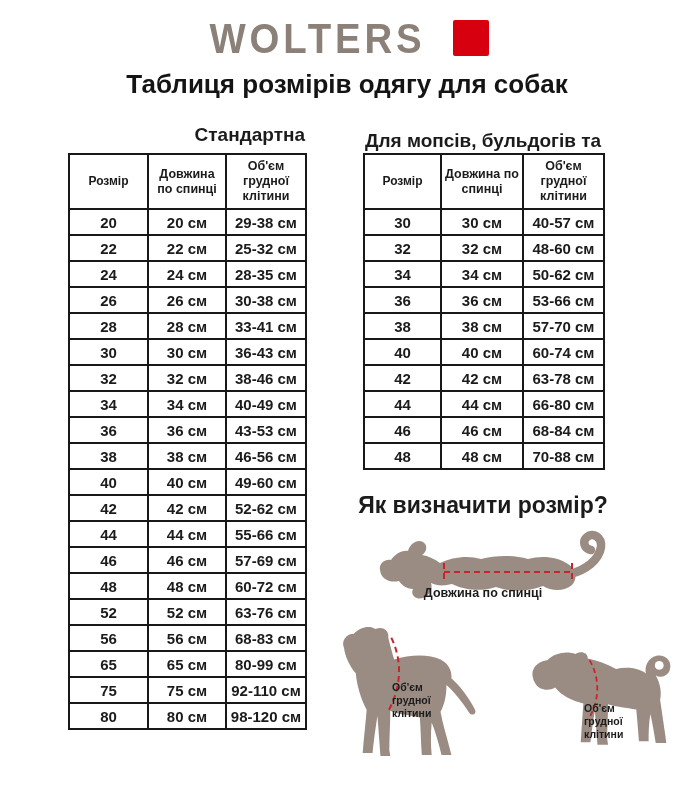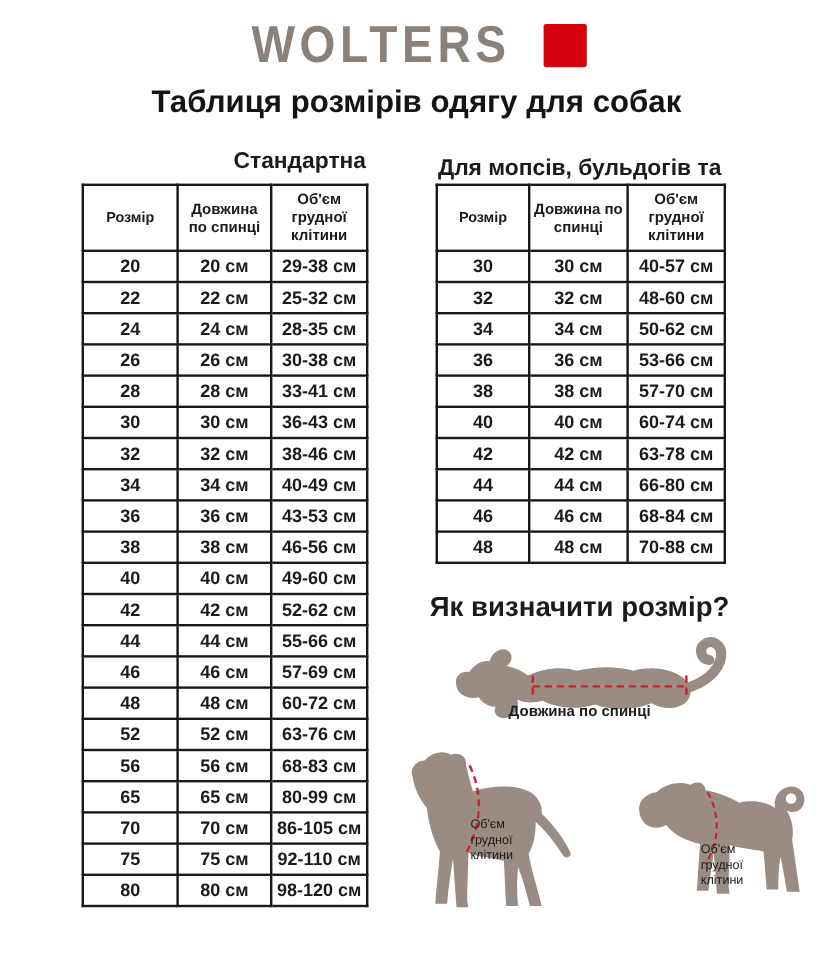--- a/index.html
+++ b/index.html
@@ -35,21 +35,21 @@
   td{font-size:15px;font-weight:700;height:26px;padding:0 2px;}
   .std-table col.c1{width:79px}.std-table col.c2{width:78px}.std-table col.c3{width:80px}
   .pug-table col.c1{width:77px}.pug-table col.c2{width:82px}.pug-table col.c3{width:81px}
 
   
   .svg-abs{position:absolute;}
   .sil{fill:var(--silhouette);}
   .sil-stroke{stroke:var(--silhouette);fill:none;}
   .dash{stroke:var(--dash-red);fill:none;stroke-width:2;stroke-dasharray:6 4;}
   .back-label{position:absolute;top:586px;left:363px;width:240px;text-align:center;font-size:12.5px;font-weight:700;}
-  .chest-label{position:absolute;font-size:10.5px;font-weight:400;line-height:1.25;z-index:3;}
+  .chest-label{position:absolute;font-size:10.5px;font-weight:700;line-height:1.25;z-index:3;}
   .chest-label-1{top:681px;left:392px;}
   .chest-label-2{top:702px;left:584px;}
 </style>
 </head>
 <body>
 
 <div class="page">
 
   <div class="logo-row">
     <span class="logo-text">WOLTERS</span>
@@ -155,25 +155,20 @@
         </tr>
         <tr>
           <td>56</td>
           <td>56 см</td>
           <td>68-83 см</td>
         </tr>
         <tr>
           <td>65</td>
           <td>65 см</td>
           <td>80-99 см</td>
-        </tr>
-        <tr>
-          <td>70</td>
-          <td>70 см</td>
-          <td>86-105 см</td>
         </tr>
         <tr>
           <td>75</td>
           <td>75 см</td>
           <td>92-110 см</td>
         </tr>
         <tr>
           <td>80</td>
           <td>80 см</td>
           <td>98-120 см</td>

